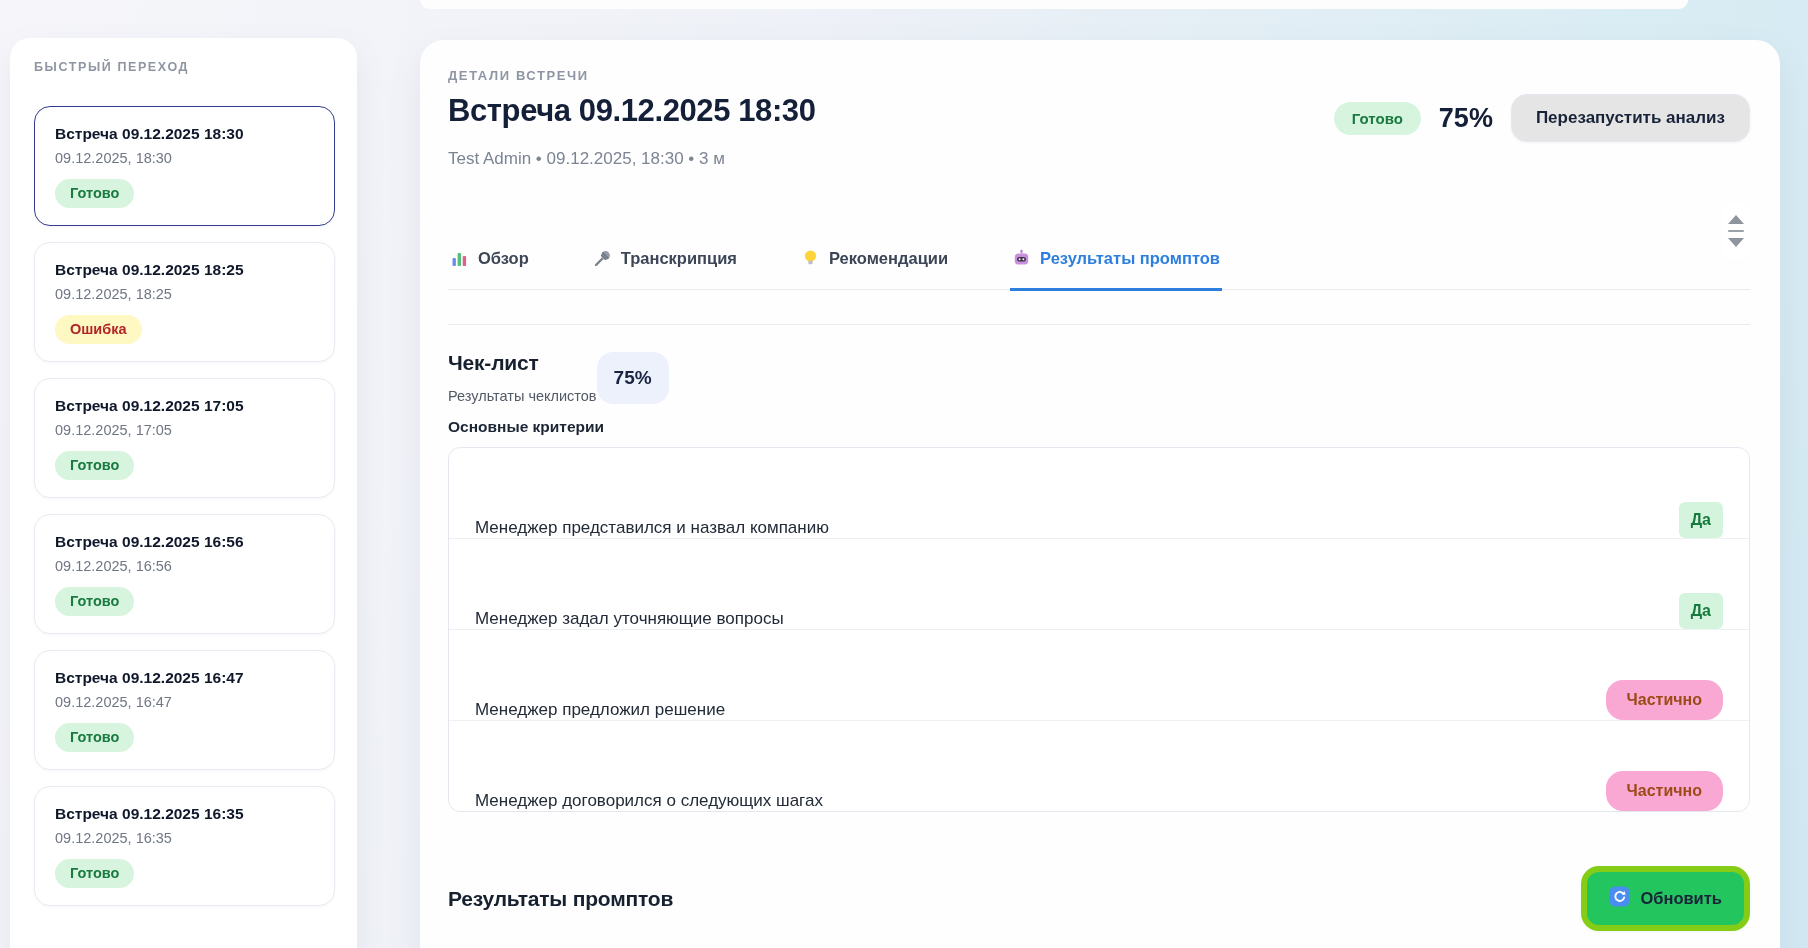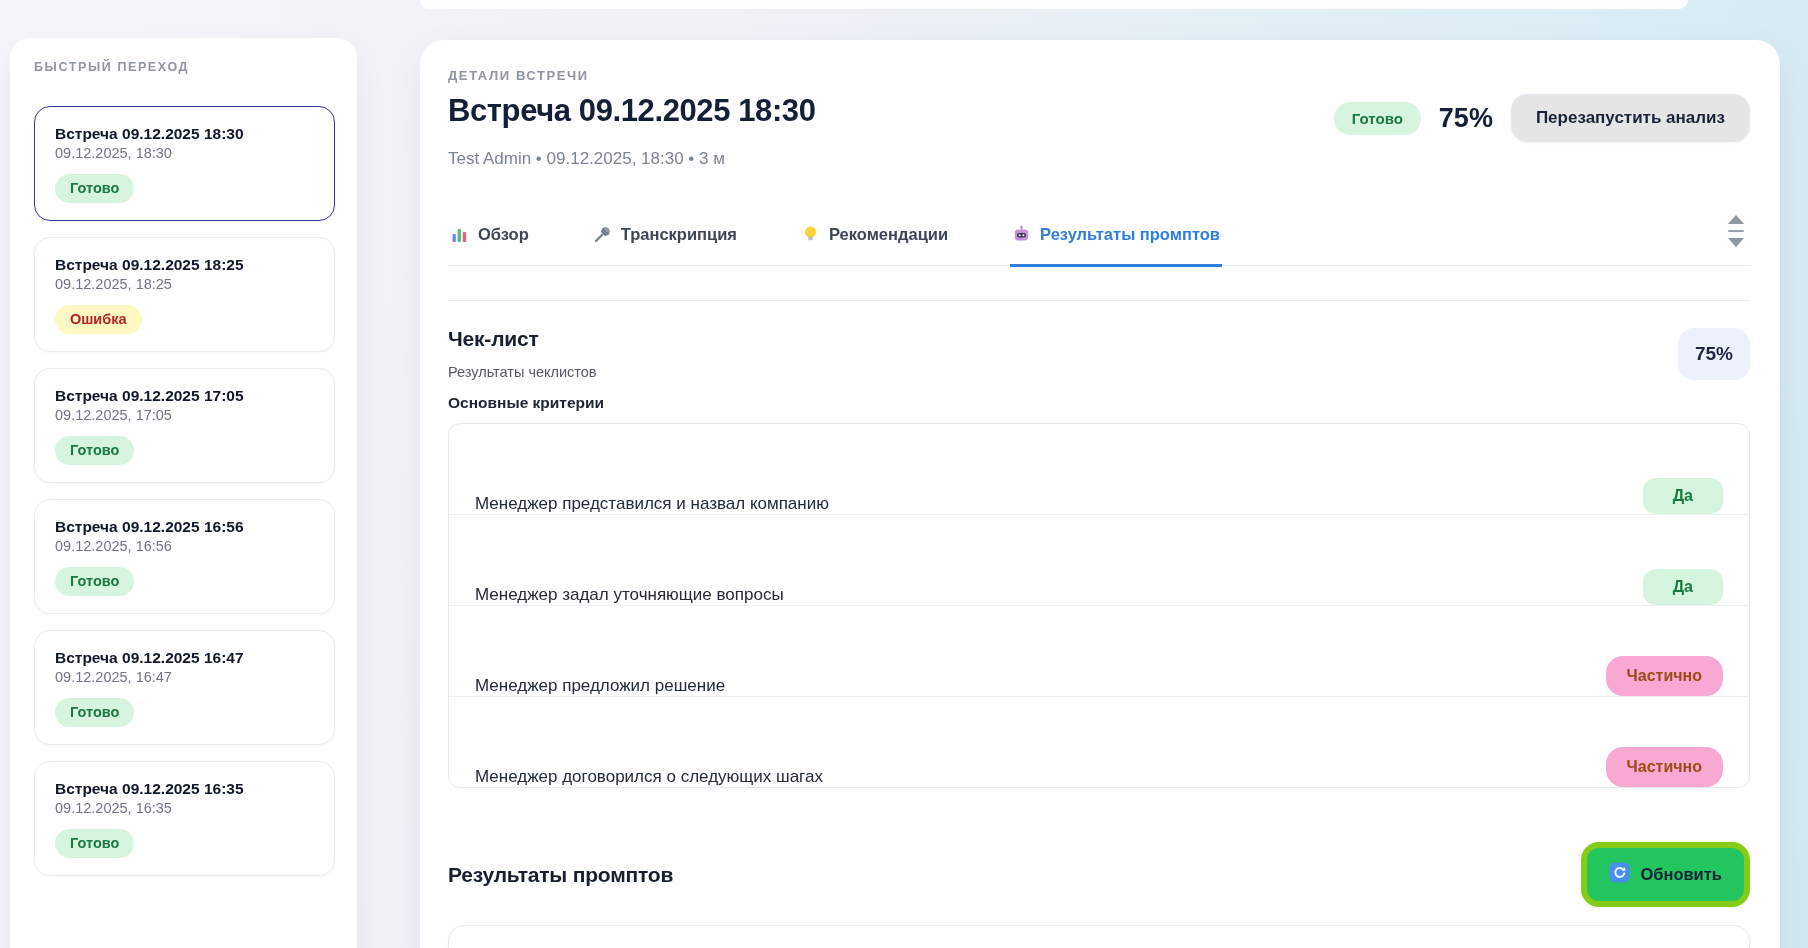--- a/index.html
+++ b/index.html
@@ -20,21 +20,21 @@
   }
   .sb-eyebrow{font-size:12.5px;font-weight:600;letter-spacing:1.6px;color:#8f96a2;}
   .sb-title{font-size:23px;font-weight:800;color:#18202f;margin-top:16px;letter-spacing:-.3px;}
   .cards{margin-top:32px;display:flex;flex-direction:column;gap:16px;}
   .mcard{
     background:#fff;border:1px solid #e9ebf2;border-radius:16px;
     padding:17px 20px;box-shadow:0 1px 3px rgba(20,30,60,.04);cursor:pointer;
   }
   .mcard.selected{border:1.5px solid #333c8f;}
   .m-title{font-size:15.5px;font-weight:700;color:#0f172a;line-height:20px;}
-  .m-date{font-size:14.5px;color:#6f7683;line-height:19px;}
+  .m-date{font-size:14.5px;color:#6f7683;line-height:19px;margin-top:5px;}
   .badge{
     display:inline-block;margin-top:11px;padding:6px 15px;border-radius:16px;
     font-size:14.5px;font-weight:700;line-height:17px;
   }
   .badge[data-variant="success"]{background:#d7f4df;color:#1a7a40;}
   .badge[data-variant="error"]{background:#fef9c3;color:#b32626;}
   
   .main{
     position:absolute;left:420px;right:28px;top:40px;bottom:-40px;
     background:#fefefe;border-radius:24px;box-sizing:border-box;
@@ -47,51 +47,51 @@
   .h-meta{font-size:17px;color:#7c8494;margin-top:20px;line-height:20px;}
   .h-right{display:flex;align-items:center;gap:18px;margin-top:26px;}
   .h-status{padding:8px 18px;border-radius:18px;font-size:15px;font-weight:700;margin-top:0;}
   .h-score{font-size:27px;font-weight:800;color:#141f38;}
   .btn{
     background:#e5e5e5;border:1px solid #e4e7f0;border-radius:16px;cursor:pointer;
     font-family:inherit;font-size:17px;font-weight:700;color:#182339;
     padding:13px 24px;box-shadow:0 1px 3px rgba(20,30,60,.05);
   }
   
-  .tabs{display:flex;gap:60px;margin-top:56px;border-bottom:1.5px solid #e9edf2;}
+  .tabs{display:flex;gap:60px;margin-top:80px;border-bottom:1.5px solid #e9edf2;}
   .tab{
     display:flex;align-items:center;gap:9px;background:none;border:none;cursor:pointer;
     font-family:inherit;font-size:16.5px;font-weight:700;color:#3c4656;
     padding:0 2px 20px 2px;border-bottom:3px solid transparent;margin-bottom:-2px;
   }
   .tab.active{color:#2e7fdd;border-bottom-color:#2e7fdd;}
   .tab svg{display:block;}
   
   .stepper{
     position:absolute;right:30px;top:163px;width:28px;height:56px;background:#fff;
     display:flex;flex-direction:column;align-items:center;justify-content:center;gap:6px;cursor:pointer;
   }
   .tri-up{width:0;height:0;border-left:8px solid transparent;border-right:8px solid transparent;border-bottom:9px solid #8e959e;}
   .tri-down{width:0;height:0;border-left:8px solid transparent;border-right:8px solid transparent;border-top:9px solid #8e959e;}
   .stepper .bar{width:16px;height:2px;background:#9aa1a9;border-radius:1px;}
   .divider{border:none;border-top:1px solid #e8edf2;margin:34px 0 0 0;}
   
-  .cl-head{display:flex;justify-content:space-between;align-items:center;margin-top:26px;}
+  .cl-head{display:flex;align-items:center;margin-top:26px;}
   .cl-title{font-size:21px;font-weight:800;color:#16202f;letter-spacing:-.2px;}
   .cl-sub{font-size:14.5px;color:#525a66;margin-top:13px;}
   .score-pill{
     background:#edf1fc;color:#1b2540;font-size:19px;font-weight:800;
     padding:15px 17px;border-radius:16px;
   }
   .cl-group{font-size:15.5px;font-weight:700;color:#1d2635;margin-top:14px;}
   .cl-list{margin-top:11px;border:1px solid #e4e8ee;border-radius:12px;overflow:hidden;background:#fff;}
   .cl-row{display:flex;align-items:flex-end;justify-content:space-between;height:90px;padding:0 26px;}
   .cl-row + .cl-row{border-top:1px solid #eef1f4;}
   .cl-text{font-size:17px;color:#232b38;}
-  .result-badge{font-weight:700;font-size:16px;border-radius:13px;padding:9px 30px;}
+  .result-badge{font-weight:700;font-size:16px;border-radius:6px;padding:9px 12px;}
   .result-badge[data-variant="yes"]{background:#d4f4de;color:#177a3d;}
   .result-badge[data-variant="partial"]{background:#f9a8d4;color:#9c4a16;border-radius:17px;padding:11px 21px;}
   
   .pr-head{display:flex;justify-content:space-between;align-items:center;margin-top:54px;}
   .pr-title{font-size:21px;font-weight:800;color:#16202f;letter-spacing:-.2px;}
   .btn-refresh{
     display:flex;align-items:center;gap:10px;
     background:#22c55e;border:6px solid #84cc16;border-radius:18px;cursor:pointer;
     font-family:inherit;font-size:16.5px;font-weight:700;color:#182339;
     padding:14px 22px;box-shadow:0 1px 3px rgba(20,30,60,.05);

